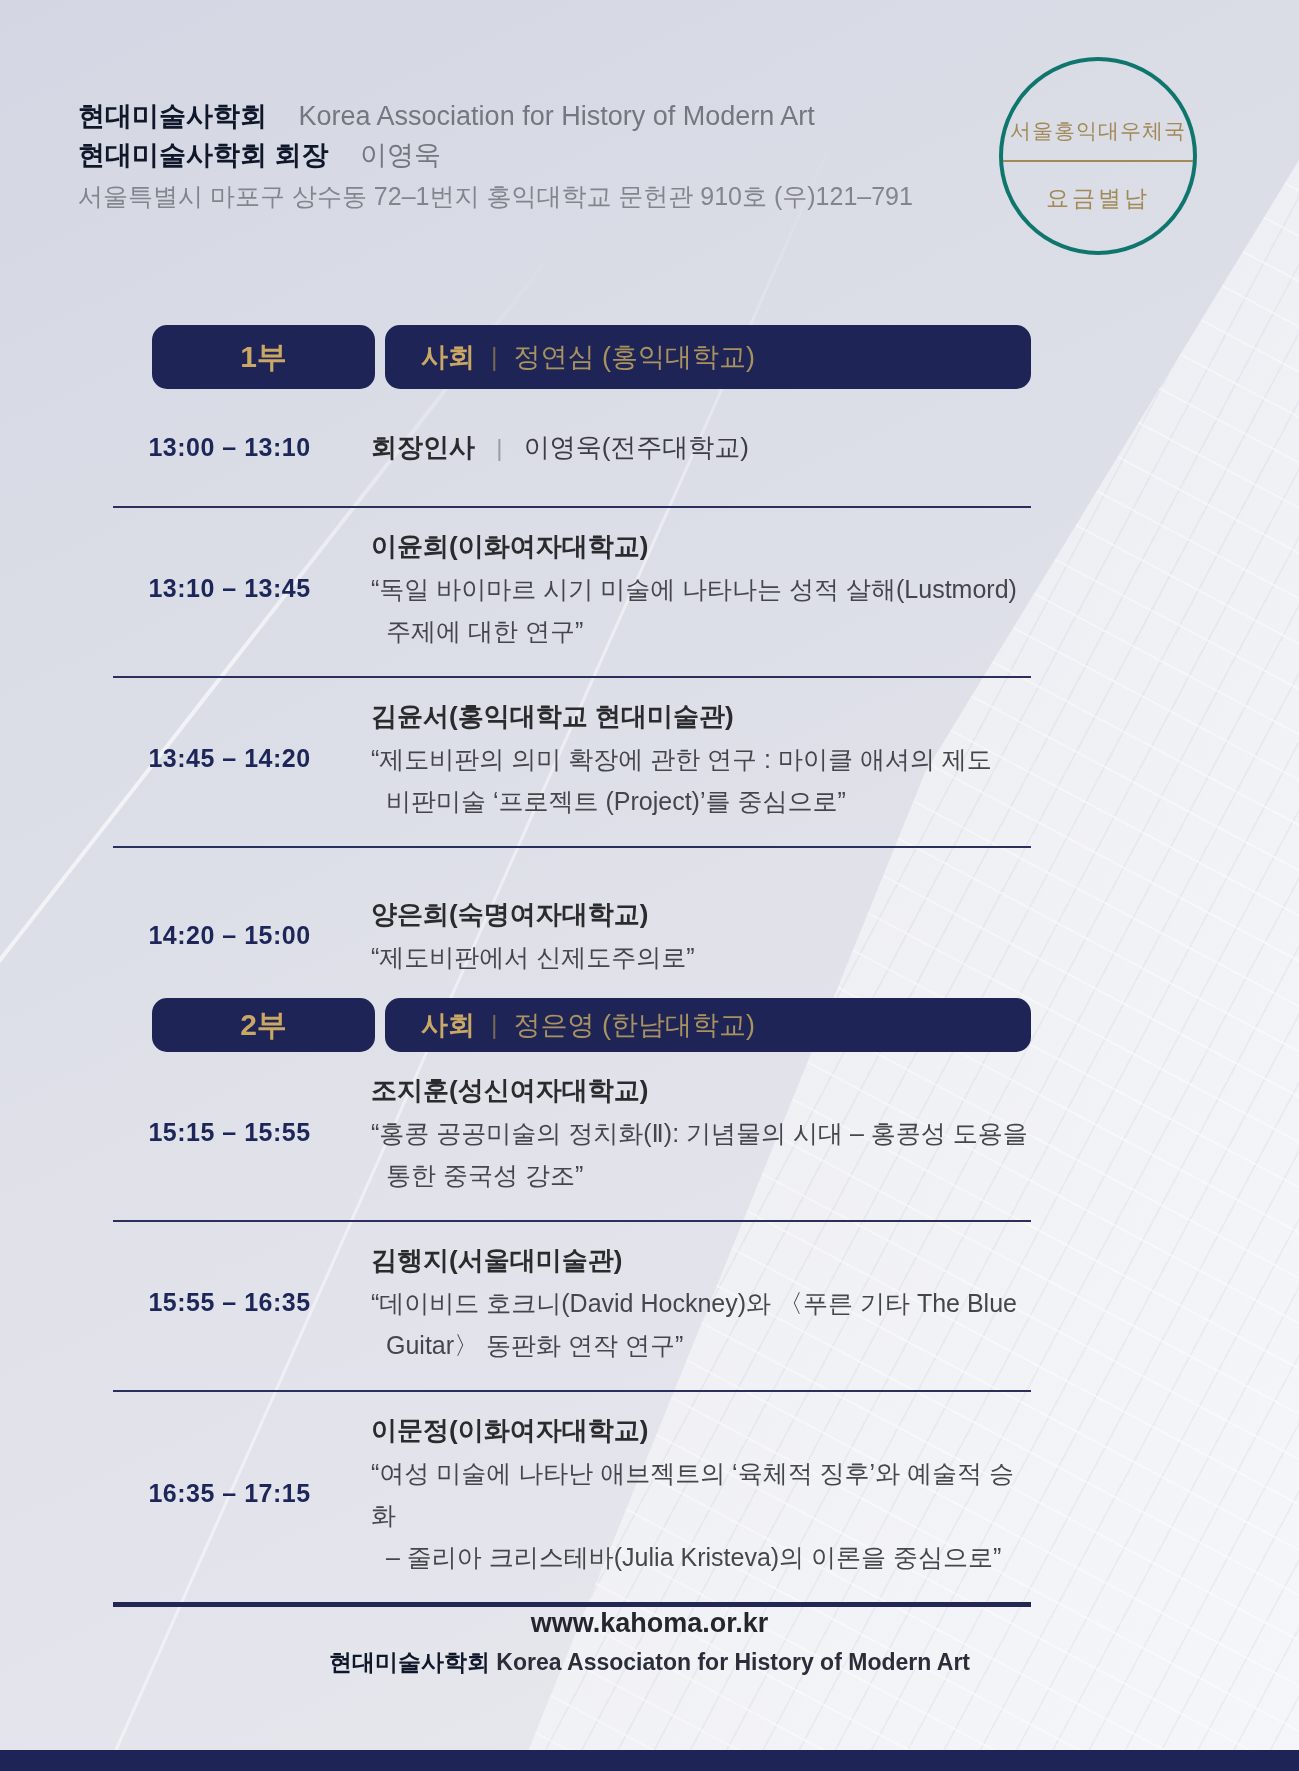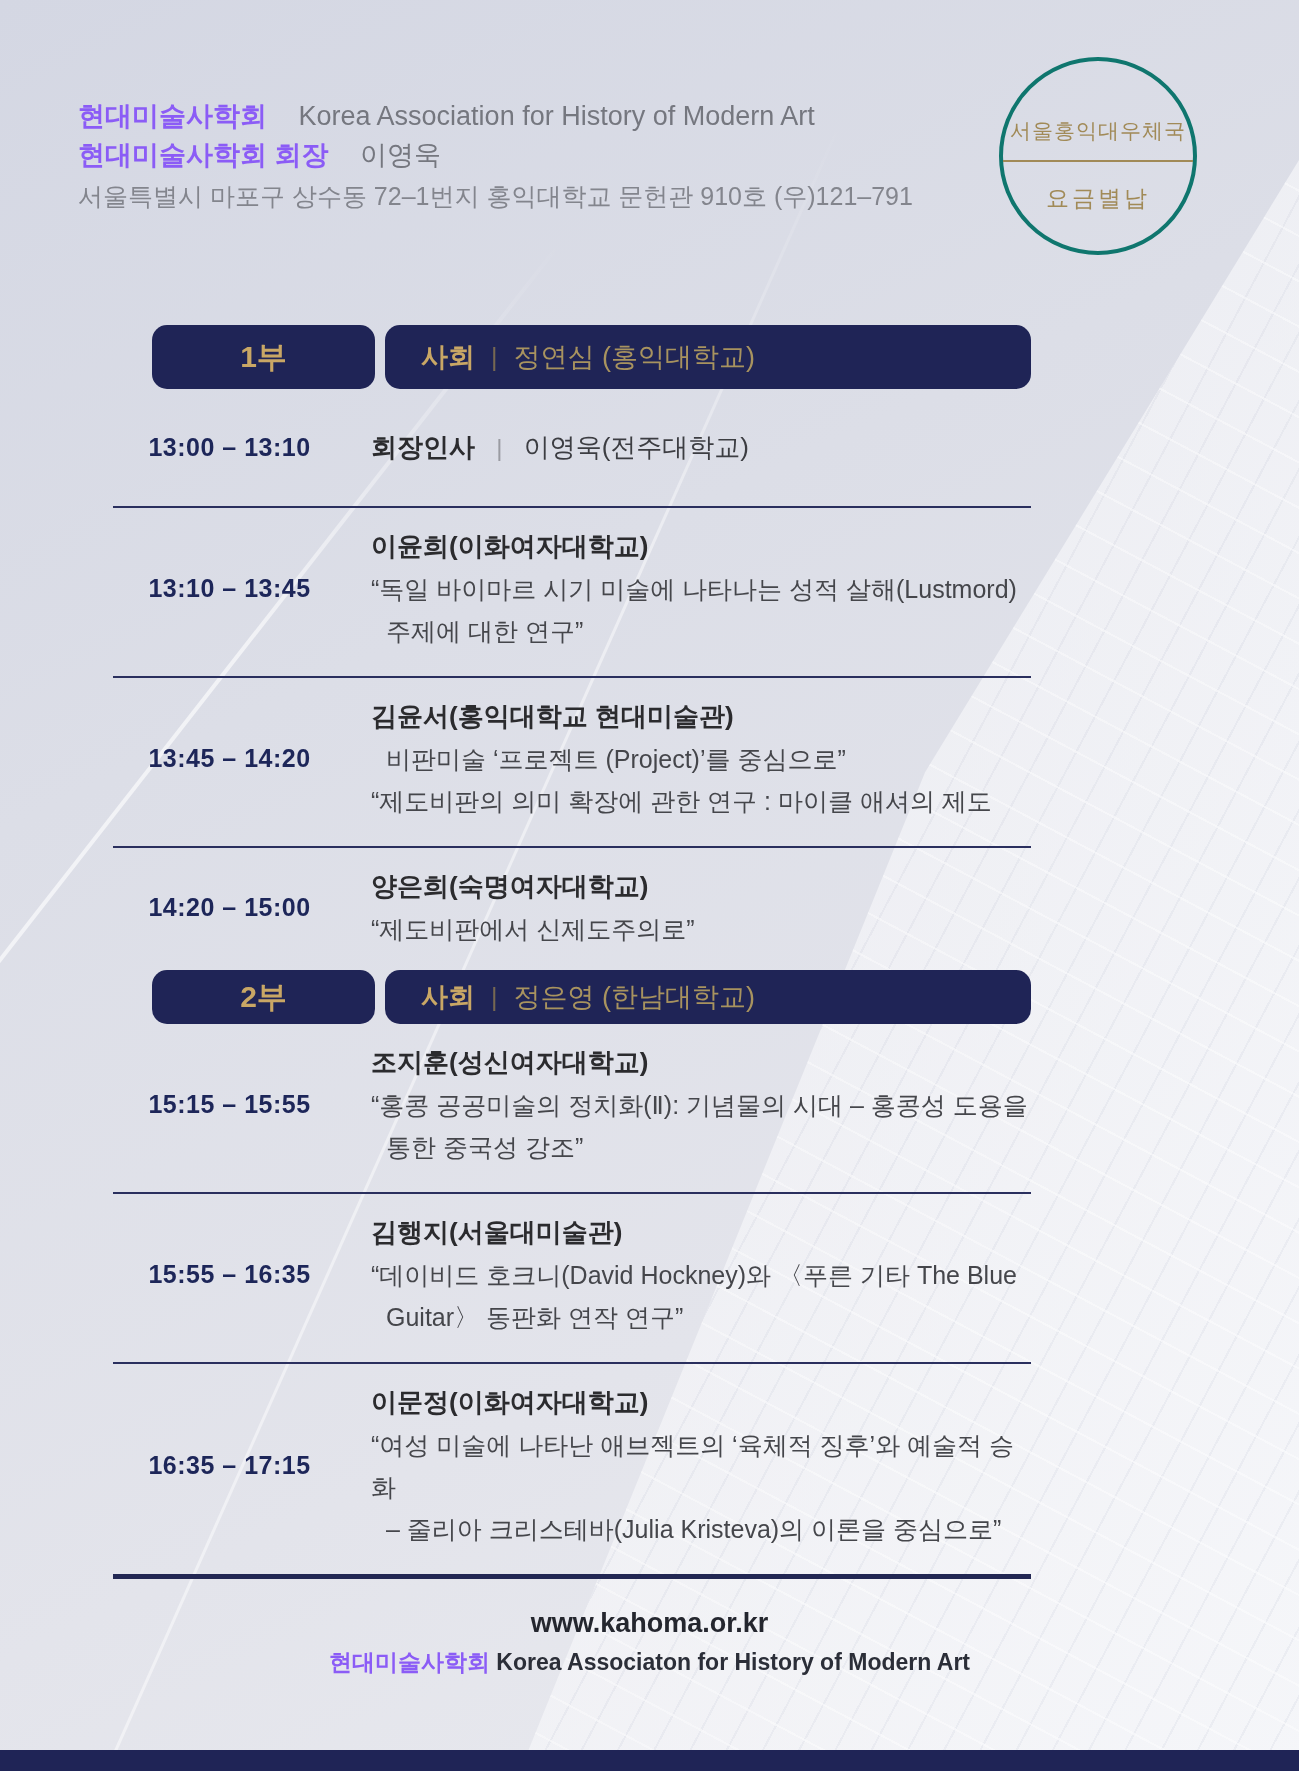--- a/index.html
+++ b/index.html
@@ -32,21 +32,21 @@
   }
   .sail-edge2 {
     position:absolute; left:840px; top:120px; width:3px; height:1900px;
     background: linear-gradient(rgba(255,255,255,0), rgba(255,255,255,.8) 25%, rgba(255,255,255,.8));
     transform: rotate(24deg); transform-origin: top left; opacity:.6;
   }
 
   
   .header { position:absolute; left:78px; top:97px; line-height:39px; }
   .h-line1, .h-line2 { font-size:27px; }
-  .gold-bold { color:#8b5cf6; font-weight:bold; }
+  .gold-bold { color:#0f172a; font-weight:bold; }
   .gray-text { color:#75777f; font-weight:normal;margin-left:24px; }
   .h-addr { font-size:25px; color:#83858d; margin-top:2px; }
 
   
   .stamp {
     position:absolute; left:999px; top:57px; width:198px; height:198px;
     border:4px solid #0f766e; border-radius:50%; color:#a18a57;
   }
   .stamp-mid { position:absolute; left:0; right:0; top:99px; height:2px; background:#a18a57; }
   .stamp-l1 { position:absolute; left:0; right:0; top:56px; text-align:center; font-size:21px; letter-spacing:1px; }
@@ -64,21 +64,21 @@
     flex:1; background:#1f2456; border-radius:15px;
     display:flex; align-items:center; padding-left:36px;
     font-size:27px; color:#a8935f;
   }
   .mod-label { color:#c9a765; font-weight:bold; }
   .mod-sep { margin:0 16px; color:#8d7a50; font-weight:normal; opacity:.8; font-size:25px; }
   .part2 { margin-top:0px; height:54px; }
 
   .session { display:flex; align-items:center; }
   .session.s-a { padding:36px 0; }
-  .session.s-b { padding:16px 0 20px; }
+  .session.s-b { padding:16px 0 20px;margin-top:28px; }
   .session.s-c { padding:16px 0 24px; }
   .s-time { width:233px; text-align:center; font-weight:bold; color:#1d2659; font-size:25px; letter-spacing:.5px; }
   .s-content { flex:1; padding-left:25px; }
   .title-line { font-size:26px; color:#3c3d42; line-height:44px; }
   .title-bold { font-weight:bold; color:#2b2b2e; }
   .title-sep { margin:0 14px; color:#9a9ba2; font-size:24px; }
   .speaker { font-weight:bold; font-size:26px; color:#2b2b2e; line-height:44px; }
   .quote { font-size:25px; color:#45464b; line-height:42px; }
   .quote.cont { padding-left:15px; }
   .divider { border-top:2px solid #2a2f5e; }
@@ -149,22 +149,22 @@
       <div class="quote">“독일 바이마르 시기 미술에 나타나는 성적 살해(Lustmord)</div>
       <div class="quote cont">주제에 대한 연구”</div>
     </div>
   </div>
   <div class="divider"></div>
 
   <div class="session s-c">
     <div class="s-time">13:45 – 14:20</div>
     <div class="s-content">
       <div class="speaker">김윤서(홍익대학교 현대미술관)</div>
+      <div class="quote">“제도비판의 의미 확장에 관한 연구 : 마이클 애셔의 제도</div>
       <div class="quote cont">비판미술 ‘프로젝트 (Project)’를 중심으로”</div>
-      <div class="quote">“제도비판의 의미 확장에 관한 연구 : 마이클 애셔의 제도</div>
     </div>
   </div>
   <div class="divider"></div>
 
   <div class="session s-b">
     <div class="s-time">14:20 – 15:00</div>
     <div class="s-content">
       <div class="speaker">양은희(숙명여자대학교)</div>
       <div class="quote">“제도비판에서 신제도주의로”</div>
     </div>

